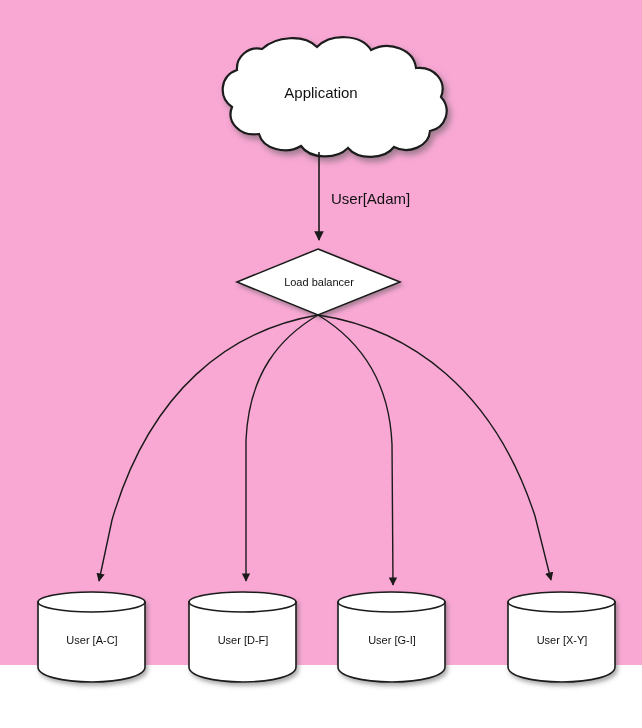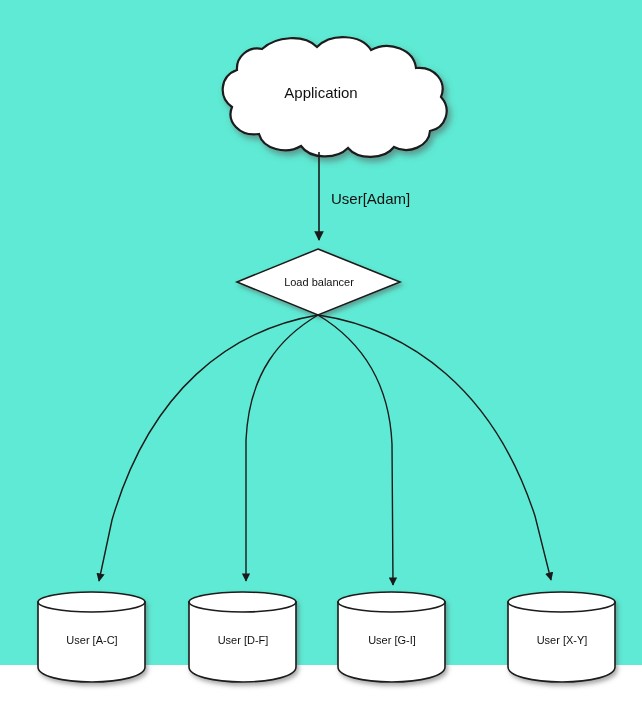--- a/index.html
+++ b/index.html
@@ -10,21 +10,21 @@
   body {
     width: 642px;
     height: 728px;
     font-family: "Liberation Sans", sans-serif;
     overflow: hidden;
   }
   #canvas {
     position: relative;
     width: 642px;
     height: 665px;
-    background: #5eead4;
+    background: #f9a8d4;
   }
   svg.diagram {
     position: absolute;
     top: 0;
     left: 0;
     width: 642px;
     height: 728px;
   }
   .node-label {
     font-family: "Liberation Sans", sans-serif;

